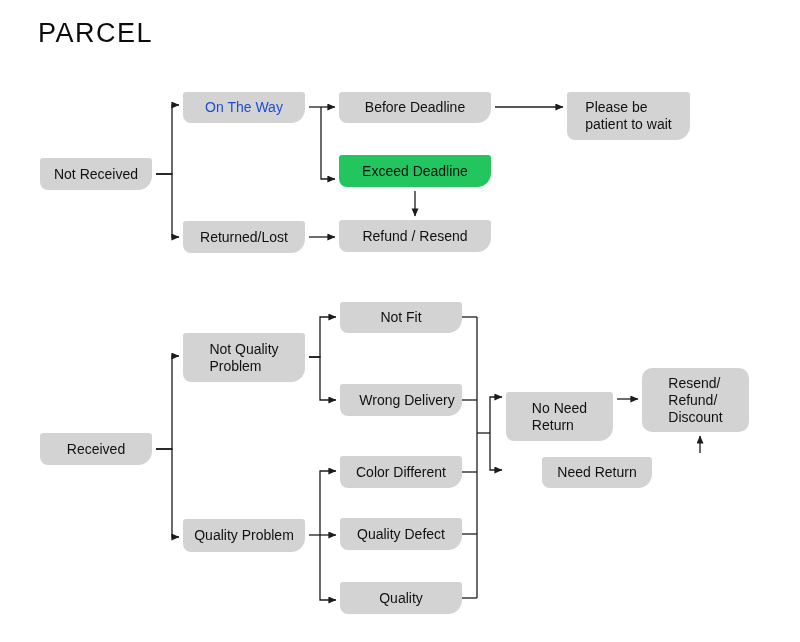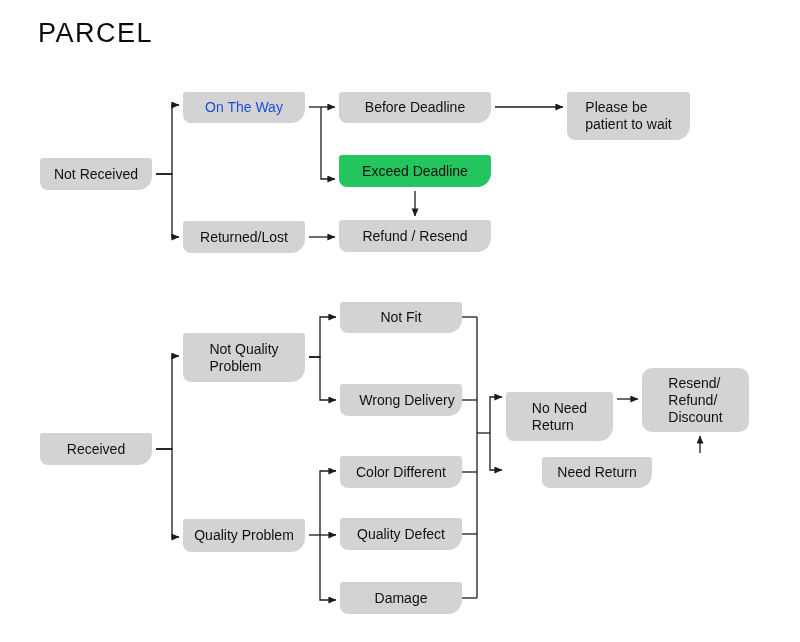--- a/index.html
+++ b/index.html
@@ -136,21 +136,21 @@
       <div class="node" style="left: 340px; top: 384px; width: 122px; height: 32px; background: rgb(211, 211, 211); color: rgb(17, 17, 17); padding-left: 12px;">
         <span class="node-label">Wrong Delivery</span>
       </div>
       <div class="node" style="left: 340px; top: 456px; width: 122px; height: 32px; background: rgb(211, 211, 211); color: rgb(17, 17, 17);">
         <span class="node-label">Color Different</span>
       </div>
       <div class="node" style="left: 340px; top: 518px; width: 122px; height: 32px; background: rgb(211, 211, 211); color: rgb(17, 17, 17);">
         <span class="node-label">Quality Defect</span>
       </div>
       <div class="node" style="left: 340px; top: 582px; width: 122px; height: 32px; background: rgb(211, 211, 211); color: rgb(17, 17, 17);">
-        <span class="node-label">Damage</span>
+        <span class="node-label">Quality</span>
       </div>
       <div class="node" style="left: 506px; top: 392px; width: 107px; height: 49px; background: rgb(211, 211, 211); color: rgb(17, 17, 17);">
         <span class="node-label">No Need<br>Return</span>
       </div>
       <div class="node" style="left: 506px; top: 457px; width: 110px; height: 31px; background: rgb(211, 211, 211); color: rgb(17, 17, 17); margin-left: 36px;">
         <span class="node-label">Need Return</span>
       </div>
       <div class="node" style="left: 642px; top: 368px; width: 107px; height: 64px; background: rgb(211, 211, 211); color: rgb(17, 17, 17); border-radius: 10px;">
         <span class="node-label">Resend/<br>Refund/<br>Discount</span>
       </div>

